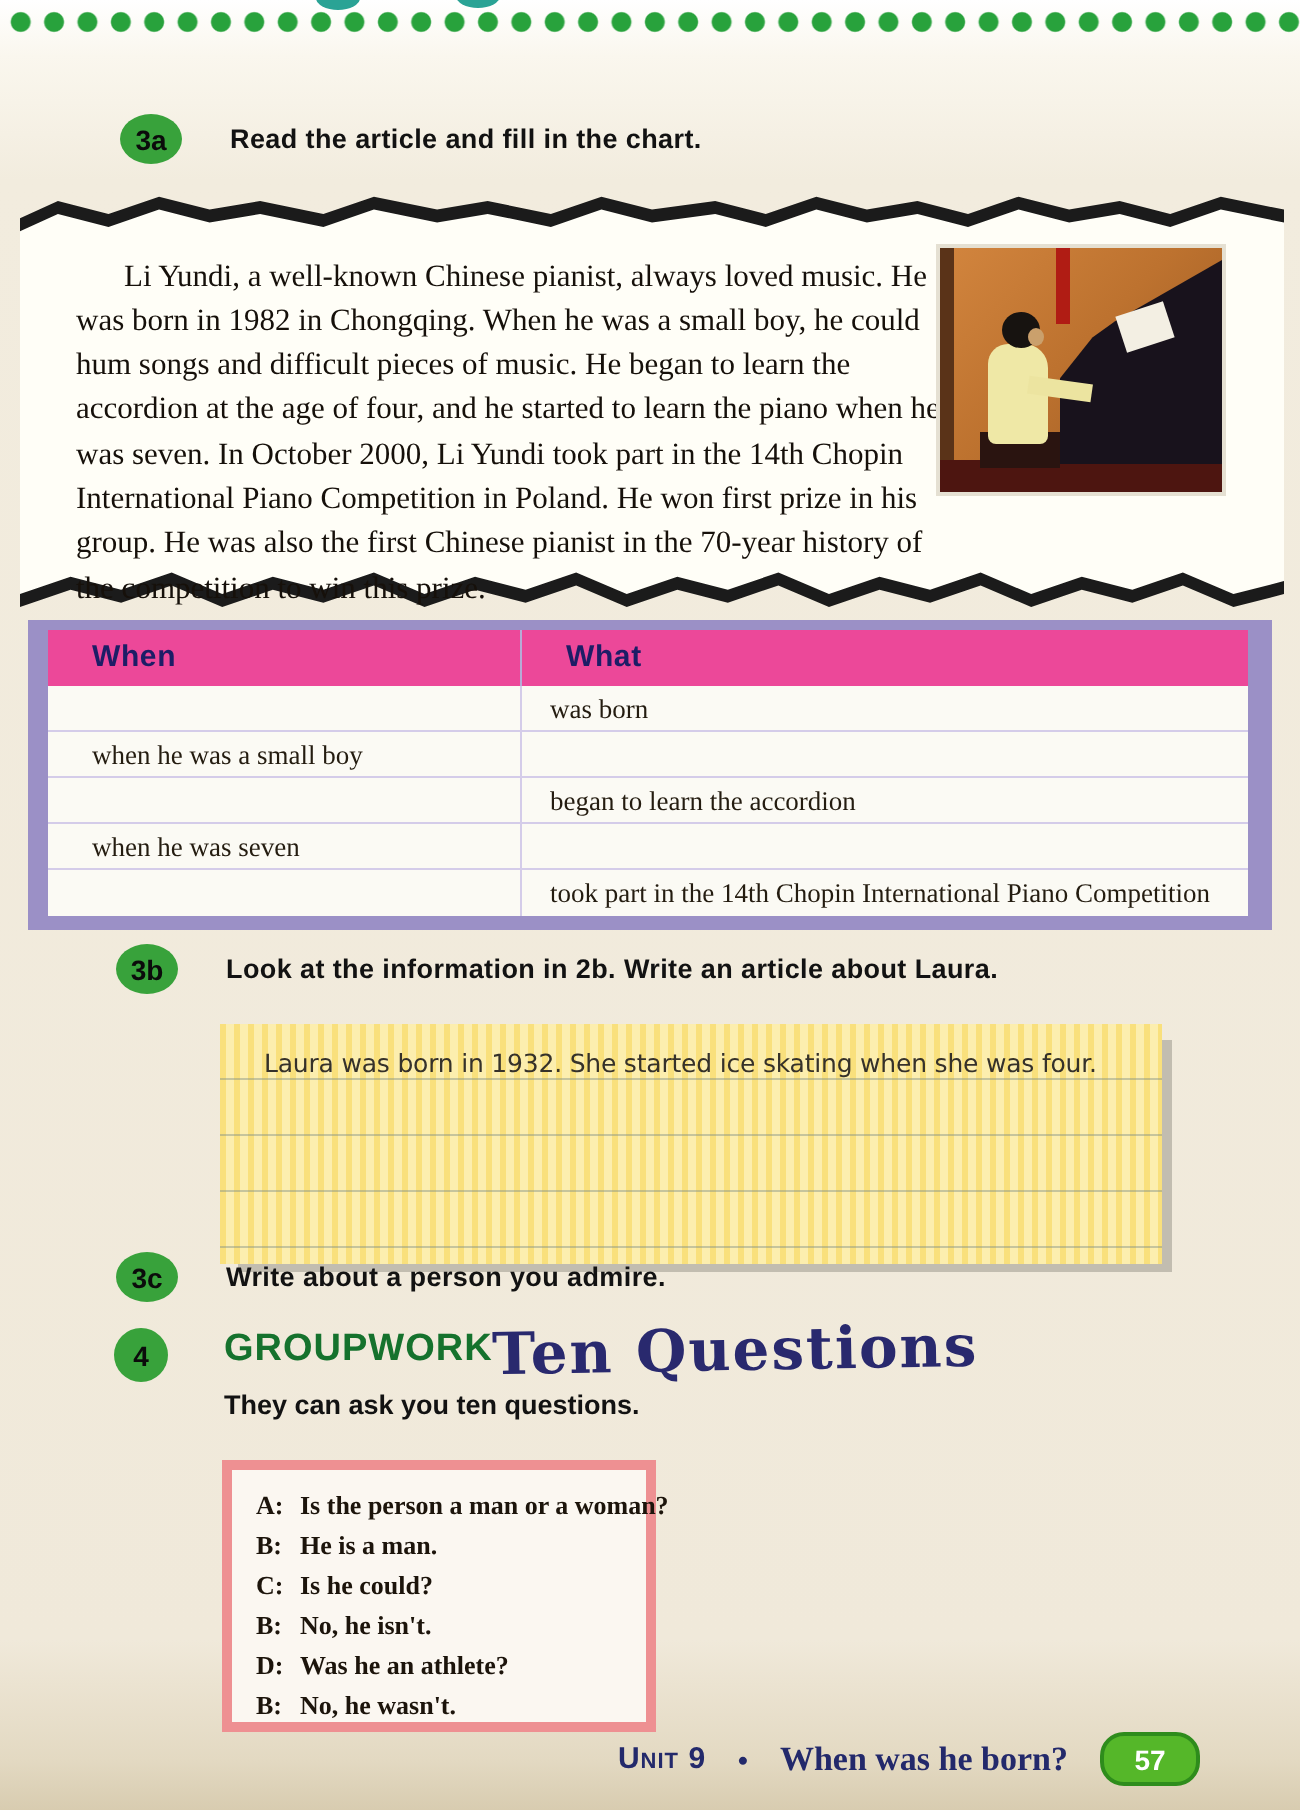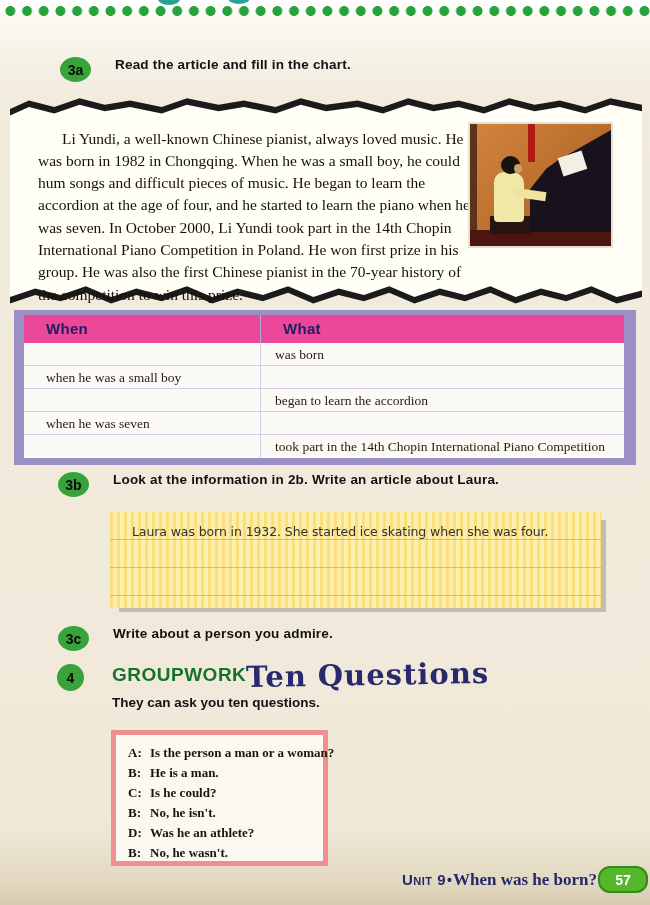--- a/index.html
+++ b/index.html
@@ -8,21 +8,21 @@
     background:linear-gradient(to bottom,#ffffff 0px,#faf7ee 28px,#f2ecde 90px,#f0e9da 820px,#e3d9c2 880px,#d8ccb0 905px);}
   
   .dots{position:absolute;left:0;top:5px;width:650px;height:12px;
     background-image:radial-gradient(circle at 50% 50%, #28a23c 4.6px, rgba(0,0,0,0) 5.3px);
     background-size:16.7px 12px;background-position:2px 0;}
   .artifact{position:absolute;border-radius:50%;}
   .artifact.a1{left:158px;top:-7px;width:22px;height:12px;background:#2aa395;}
   .artifact.a2{left:228px;top:-8px;width:22px;height:12px;background:#2aa395;}
 
   
-  .sec{position:absolute;display:flex;gap:24px;}
+  .sec{position:absolute;display:flex;align-items:center;gap:24px;}
   .badge{width:31px;height:25px;border-radius:50%;background:#38a23b;color:#0b0b0b;
     display:flex;align-items:center;justify-content:center;font-weight:bold;font-size:14px;flex:0 0 auto;}
   .badge.round{width:27px;height:27px;}
   .sec-label{font-weight:bold;font-size:13.5px;color:#121212;letter-spacing:.2px;}
 
   
   .torn{position:absolute;left:10px;top:94px;width:632px;height:216px;}
   .torn-black{position:absolute;inset:0;background:#1b1b1b;
     clip-path:polygon(0 7%,3% 3%,7% 6%,11% 2%,15% 5%,19% 3%,24% 6%,28% 2%,33% 5%,37% 3%,42% 6%,46% 2%,50% 5%,55% 3%,59% 6%,63% 2%,67% 5%,71% 3%,75% 6%,79% 2%,83% 5%,87% 3%,91% 6%,95% 2%,100% 5%,100% 94%,96% 97%,92% 92%,88% 96%,84% 93%,80% 97%,76% 92%,72% 96%,68% 93%,64% 97%,60% 92%,56% 96%,52% 93%,48% 97%,44% 92%,40% 96%,36% 93%,32% 97%,28% 92%,24% 96%,20% 93%,16% 97%,12% 92%,8% 96%,4% 93%,0 97%);}
   .torn-white{position:absolute;inset:0;background:#fffef7;
@@ -52,46 +52,46 @@
   .chart-grid .hcell{background:#ec4899;color:#1d1d66;font-weight:bold;font-size:15px;
     line-height:28px;padding-left:22px;letter-spacing:.3px;}
   .chart-grid .cell{font-family:"Liberation Serif",serif;font-size:13.5px;color:#241c10;
     line-height:23px;white-space:nowrap;border-bottom:1px solid #d4cce9;}
   .chart-grid .cell.c1{padding-left:22px;border-right:1px solid #d4cce9;}
   .chart-grid .cell.c2{padding-left:14px;}
   .chart-grid .hcell.c1{border-right:1px solid #b6abd6;}
   .chart-grid .cell.last{border-bottom:none;}
 
   
-  .notepad{position:absolute;left:110px;top:512px;width:471px;height:96px;
+  .notepad{position:absolute;left:110px;top:512px;width:471px;height:120px;
     background-image:
       repeating-linear-gradient(to bottom, rgba(0,0,0,0) 0 27px, rgba(130,145,135,.45) 27px 28px, rgba(0,0,0,0) 28px 28px),
       repeating-linear-gradient(90deg,#f9e07c 0 3px,#fceeae 3px 7px);
-    box-shadow:7px 6px 0 -2px #c2bdb0;padding-left:20px;}
+    box-shadow:7px 6px 0 -2px #c2bdb0;}
   .notepad-line{position:absolute;left:22px;top:12px;font-family:"DejaVu Sans",sans-serif;
     font-size:12.5px;color:#35312a;white-space:nowrap;letter-spacing:-.1px;}
 
   
   .gw-head{position:absolute;left:112px;top:658px;display:flex;align-items:center;gap:0;justify-content:space-between;}
   .gw-kicker{font-weight:bold;font-size:19px;color:#15722d;letter-spacing:.5px;}
   .gw-title{font-family:"DejaVu Serif",serif;font-weight:bold;font-size:29px;color:#29296e;
     letter-spacing:1px;transform:rotate(-1deg);}
   .gw-desc{position:absolute;left:112px;top:694px;width:500px;font-weight:bold;font-size:13.5px;
     color:#121212;line-height:18px;}
 
   
   .dialog{position:absolute;left:111px;top:730px;width:217px;height:136px;box-sizing:border-box;
     border:5px solid #ee9092;background:#fbf7f1;padding:8px 0 0 12px;}
   .dline{display:flex;font-family:"Liberation Serif",serif;font-weight:600;font-size:13px;
     color:#1c140b;line-height:20px;white-space:nowrap;}
   .dline .spk{width:22px;flex:0 0 auto;}
 
   
-  .footer{position:absolute;left:0;top:866px;width:648px;display:flex;justify-content:flex-end;
-    align-items:center;gap:1px;}
+  .footer{position:absolute;left:0;top:866px;width:600px;display:flex;justify-content:flex-end;
+    align-items:center;gap:16px;}
   .f-unit{font-weight:bold;font-size:15px;color:#23296b;font-variant:small-caps;letter-spacing:.5px;}
   .f-bullet{color:#23296b;font-size:14px;font-weight:bold;}
   .f-title{font-family:"Liberation Serif",serif;font-weight:bold;font-size:17px;color:#23296b;}
   .f-badge{width:46px;height:23px;border-radius:12px;background:#55b729;border:2px solid #2e8c1c;
     color:#ffffff;font-weight:bold;font-size:14px;display:flex;align-items:center;justify-content:center;}
 </style>
 </head>
 <body>
 
 <div class="page">

